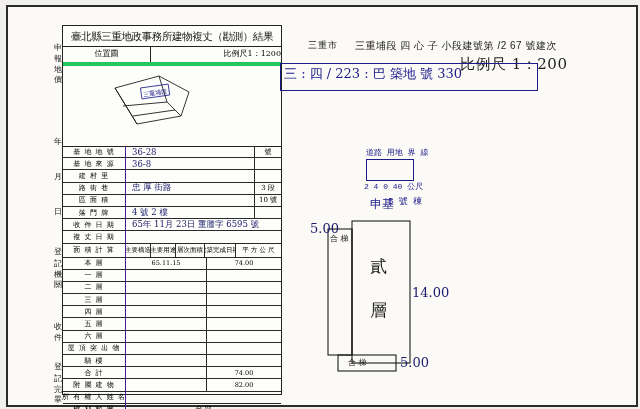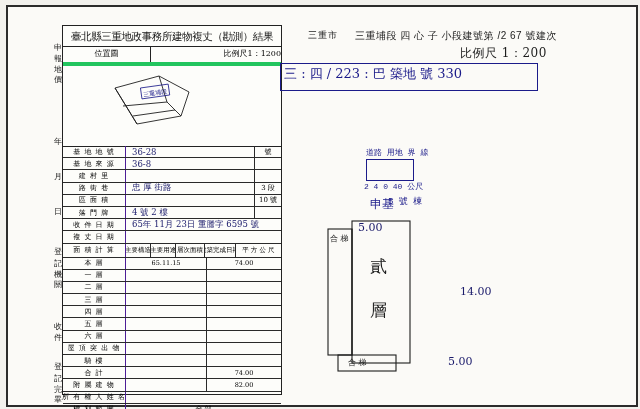--- a/index.html
+++ b/index.html
@@ -11,21 +11,21 @@
   }
   .page{
     position:absolute;left:0;top:0;width:640px;height:409px;
     background:#f2f1ed;
   }
   
   .scan-frame{
     position:absolute;left:6px;top:5px;width:628px;height:398px;
     border:2px solid #2b2b2b;background:#fbfaf7;
   }
-  .ink{color:#1d1d1d;}
+  .ink{color:#1d1d1d;margin-top:10px;}
   
   .form{
     position:absolute;left:54px;top:18px;width:218px;height:368px;
     border:1.4px solid #222;background:#fdfdfa;
   }
   .form-title{
     position:absolute;left:0;top:0;width:100%;height:20px;
     border-bottom:1.2px solid #222;
     font-size:10.5px;line-height:20px;text-align:center;
     font-family:"DejaVu Serif","Liberation Serif",serif;
@@ -97,21 +97,21 @@
   .hdr-city{
     position:absolute;left:300px;top:22px;font-size:9px;
     font-family:"DejaVu Serif","Liberation Serif",serif;letter-spacing:1px;
   }
   .hdr-seg{
     position:absolute;left:347px;top:22px;font-size:10px;
     font-family:Liberation Sans, sans-serif;letter-spacing:0.5px;
     white-space:nowrap;
   }
   .hdr-scale{
-    position:absolute;left:452px;top:38px;font-size:12px;
+    position:absolute;left:452px;top:38px;font-size:15px;
     font-family:"DejaVu Serif","Liberation Serif",serif;letter-spacing:0.5px;
   }
   
   .note-box{
     position:absolute;left:272px;top:56px;width:256px;height:26px;
     border:1.6px solid #1b1b8a;
   }
   .note-text{
     position:absolute;left:276px;top:58px;width:270px;
     font-size:13px;color:#1b1b8a;white-space:nowrap;
@@ -131,23 +131,22 @@
     position:absolute;font-size:8px;color:#1b1b8a;white-space:nowrap;
     font-family:Liberation Mono, monospace;
   }
   
   .plan{position:absolute;left:300px;top:200px;width:200px;height:180px;}
   .plan-label{
     position:absolute;font-family:"DejaVu Serif","Liberation Serif",serif;
     color:#1d1d1d;
   }
   .dim{
-    position:absolute;font-size:11px;color:#1b1b6b;
-    font-family:"DejaVu Serif","Liberation Serif",serif;
-    margin-left:48px;
+    position:absolute;font-size:13px;color:#1b1b6b;
+    font-family:"DejaVu Serif","Liberation Serif",serif;
   }
 </style>
 </head>
 <body>
 
 <div class="page">
   <div class="scan-frame">
 
     <div class="form">
 

